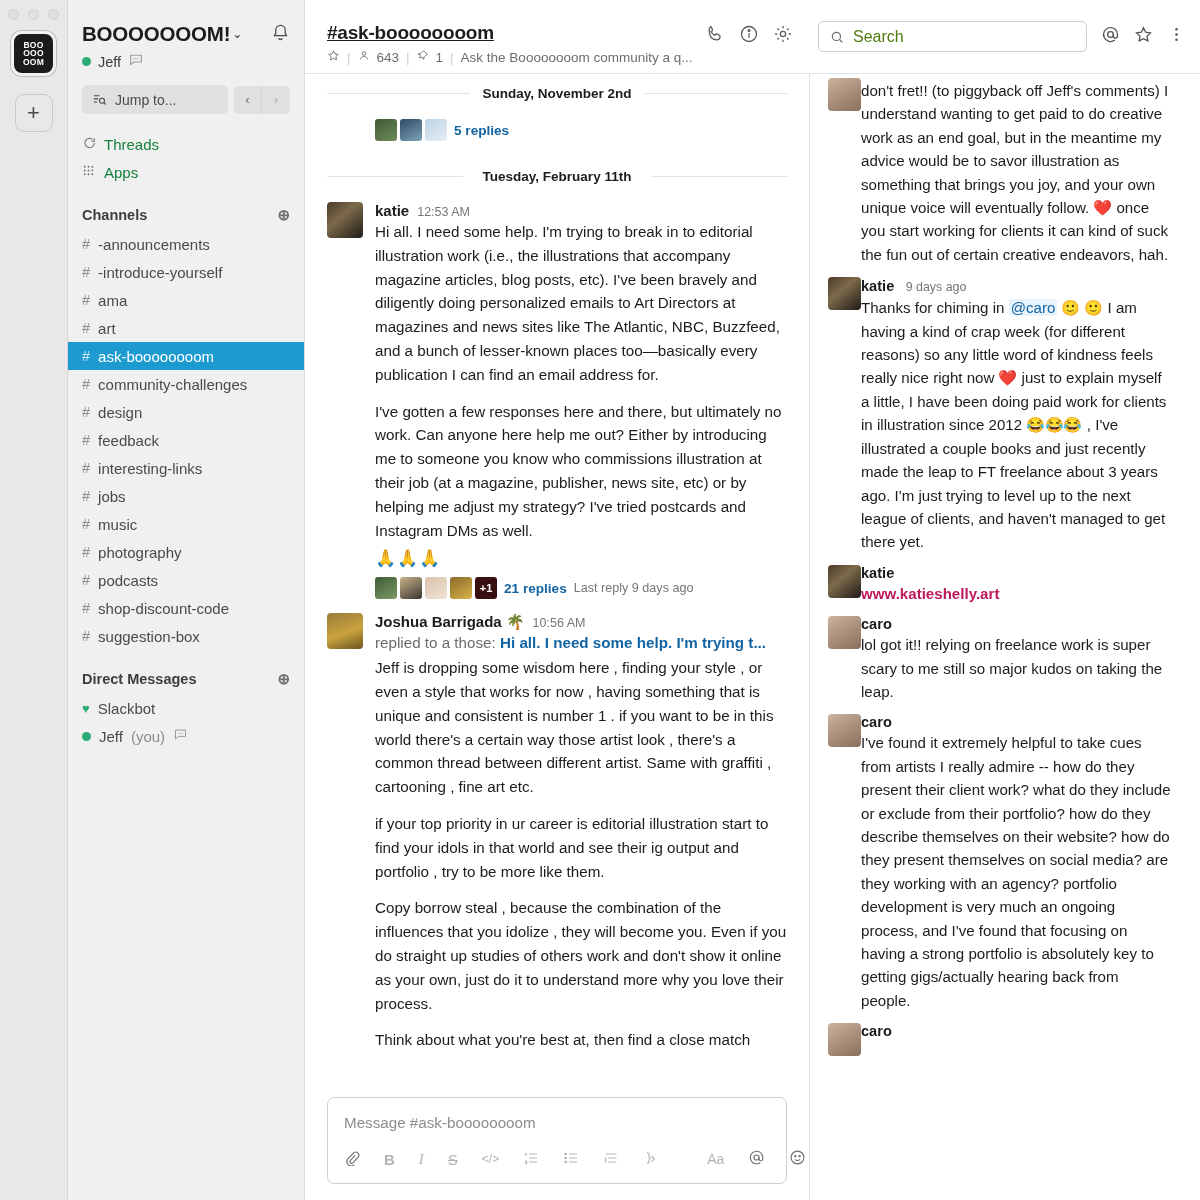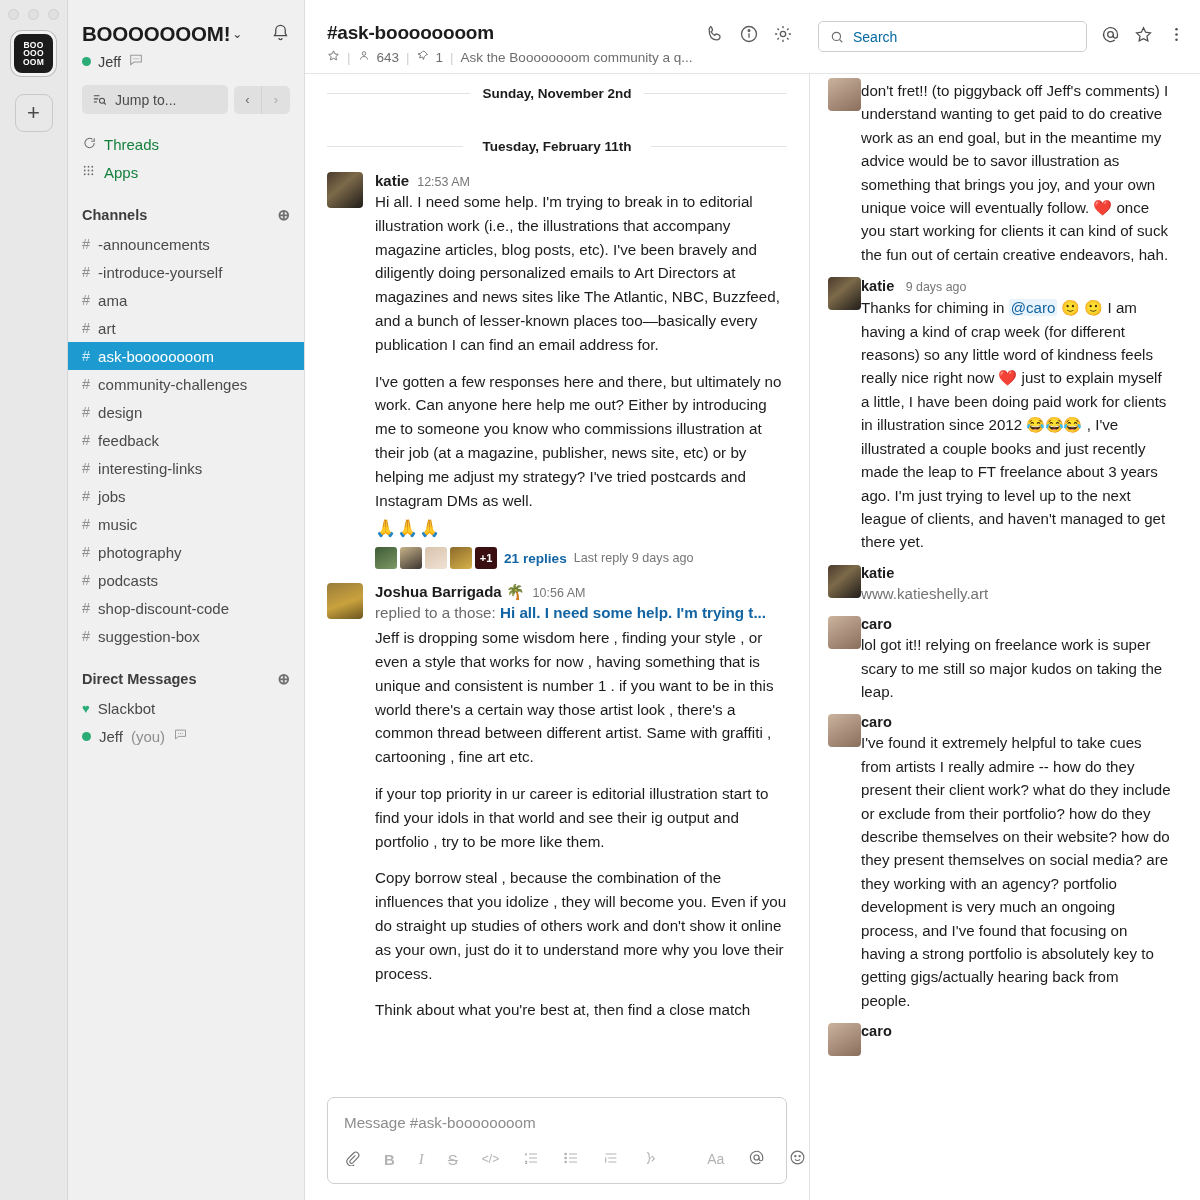--- a/index.html
+++ b/index.html
@@ -83,21 +83,21 @@
   .dm .heart { color: #2bac76; font-size: 13px; }
   .dm .you { color: #8e8e8e; }
 
   
   .center { flex: 1 1 auto; display: flex; flex-direction: column; background: #fff; min-width: 0; border-right: 1px solid #e2e2e2; }
   .ch-head {
     height: 74px; flex: 0 0 74px; border-bottom: 1px solid #e4e4e4;
     display: flex; align-items: flex-start; padding: 22px 16px 0 22px; gap: 10px;
   }
   .ch-head-left { flex: 1 1 auto; min-width: 0; }
-  .ch-name { font-size: 19px; font-weight: bold; color: #1d1c1d; letter-spacing: -.2px; }
+  .ch-name { font-size: 19px; font-weight: bold; color: #1d1c1d; letter-spacing: -.2px; text-decoration: underline; }
   .ch-meta { display: flex; align-items: center; gap: 7px; margin-top: 5px; font-size: 13.5px; color: #6d6d6d; white-space: nowrap; overflow: hidden; }
   .ch-meta .sep { color: #cfcfcf; }
   .ch-head-icons { display: flex; align-items: center; gap: 14px; color: #5d5d5d; padding-top: 2px; }
 
   .msgs { flex: 1 1 auto; overflow: hidden; position: relative; padding: 0 0 0 0; }
   .divider { display: flex; align-items: center; gap: 12px; padding: 12px 22px 10px 22px; }
   .divider .line { flex: 1; height: 1px; background: #e3e3e3; }
   .divider .lbl { font-size: 13.5px; font-weight: bold; color: #1d1c1d; }
   .msg { display: flex; gap: 12px; padding: 8px 22px 2px 22px; }
   .av { width: 36px; height: 36px; flex: 0 0 36px; border-radius: 4px; overflow: hidden; }
@@ -135,21 +135,21 @@
   }
   .th-title { font-size: 17.5px; font-weight: bold; color: #1d1c1d; }
   .th-sub { font-size: 13px; color: #636363; margin-top: 4px; }
   .th-close { color: #3c3c3c; font-size: 19px; line-height: 1; }
   .th-body { flex: 1 1 auto; overflow: hidden; padding-top: 4px; }
   .th-msg { display: flex; padding: 7px 28px 4px 18px; }
   .th-av { width: 33px; height: 33px; flex: 0 0 33px; border-radius: 4px; overflow: hidden; }
   .th-name { font-size: 14.6px; font-weight: bold; color: #1d1c1d; }
   .th-time { font-size: 12.4px; color: #767676; margin-left: 7px; }
   .th-text { font-size: 15.1px; line-height: 23.4px; color: #1d1c1d; margin-top: 1px; }
-  .th-text a { color: #737373; text-decoration: none; }
+  .th-text a { color: #be185d; text-decoration: none; font-weight: bold; }
   .mention { background: #e8f3fc; color: #1264a3; border-radius: 3px; padding: 0 2px; }
 </style>
 </head>
 <body>
 
 <div class="app">
 
   <div class="rail">
     <div class="traffic">
       <i></i>
@@ -378,20 +378,28 @@
 
     <div class="msgs no-clip">
       <div class="divider">
         <span class="line"></span>
         <span class="lbl">Sunday, November 2nd</span>
         <span class="line"></span>
       </div>
 
       <div class="msg" style="padding-top:0;">
         <div class="mbody" style="padding-left:48px;">
+          <div class="reactrow">
+            <div class="facepile">
+              <span class="face" style="background:linear-gradient(150deg,#3f5b36,#6f8a59);"></span>
+              <span class="face" style="background:linear-gradient(150deg,#2c4a63,#7fa4b8);"></span>
+              <span class="face" style="background:linear-gradient(150deg,#bcd3e6,#e7eef4);"></span>
+            </div>
+            <span class="replies-link">5 replies</span>
+          </div>
         </div>
       </div>
 
       <div class="divider" style="padding-top:26px;gap:20px;">
         <span class="line"></span>
         <span class="lbl">Tuesday, February 11th</span>
         <span class="line"></span>
       </div>
 
       <div class="msg">
@@ -570,21 +578,21 @@
   </div>
 
   <div style="position:absolute;top:0;left:808px;width:392px;height:74px;background:#fff;border-bottom:1px solid #e4e4e4;display:flex;align-items:center;padding:0 14px 0 10px;gap:14px;">
     <div style="flex:1 1 auto;height:31px;border:1px solid #cdcdcd;border-radius:5px;display:flex;align-items:center;gap:9px;padding:0 11px;">
       <span style="color:#6e6e6e;display:flex;">
         <svg width="14" height="14" viewBox="0 0 24 24" fill="none" stroke="currentColor" stroke-width="2">
             <circle cx="11" cy="11" r="7"></circle>
             <path d="M16.5 16.5L21 21"></path>
           </svg>
       </span>
-      <span style="font-size:14px;color:#0369a1;" placeholder="Search">Search</span>
+      <span style="font-size:16px;color:#4d7c0f;" placeholder="Search">Search</span>
     </div>
     <span style="color:#4f4f4f;">
       <svg width="19" height="19" viewBox="0 0 24 24" fill="none" stroke="currentColor" stroke-width="1.6">
           <circle cx="12" cy="12" r="3.6"></circle>
           <path d="M15.6 12v2a2.6 2.6 0 005.2 0v-2a8.8 8.8 0 10-3.4 7"></path>
         </svg>
     </span>
     <span style="color:#4f4f4f;">
       <svg width="19" height="19" viewBox="0 0 24 24" fill="none" stroke="currentColor" stroke-width="1.6">
           <path d="M12 3.5l2.7 5.6 6.1.8-4.4 4.2 1.1 6-5.5-2.9-5.5 2.9 1.1-6L3.2 9.9l6.1-.8z"></path>

